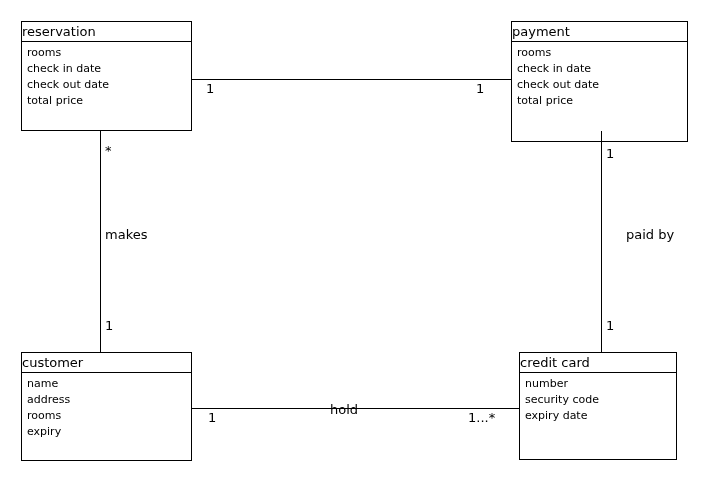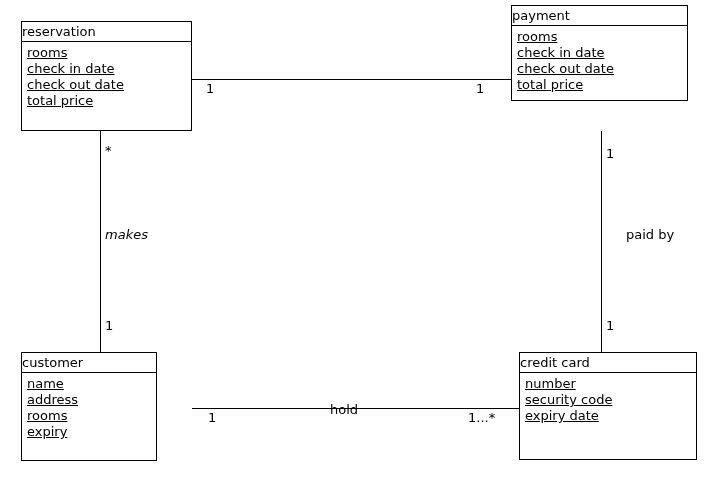--- a/index.html
+++ b/index.html
@@ -27,24 +27,23 @@
     height: 19px;
     line-height: 19px;
     text-align: left;
     font-size: 13px;
     white-space: nowrap;
   }
   .class-attrs {
     padding: 3px 5px 0 5px;
   }
   .attr {
-    font-size: 13px;
+    font-size: 11px;
     line-height: 16px;
     white-space: nowrap;
-    text-decoration: underline;
   }
   .line {
     position: absolute;
     background: #000000;
   }
   .line.h { height: 1px; }
   .line.v { width: 1px; }
   .lbl {
     position: absolute;
     font-size: 13px;
@@ -61,56 +60,56 @@
   <div class="class-box" style="left:21px; top:21px; width:171px; height:110px;">
     <div class="class-title">reservation</div>
     <div class="class-attrs">
       <div class="attr">rooms</div>
       <div class="attr">check in date</div>
       <div class="attr">check out date</div>
       <div class="attr">total price</div>
     </div>
   </div>
 
-  <div class="class-box" style="left:511px; top:5px; width:177px; height:96px;">
+  <div class="class-box" style="left:511px; top:21px; width:177px; height:121px;">
     <div class="class-title">payment</div>
     <div class="class-attrs">
       <div class="attr">rooms</div>
       <div class="attr">check in date</div>
       <div class="attr">check out date</div>
       <div class="attr">total price</div>
     </div>
   </div>
 
-  <div class="class-box" style="left:21px; top:352px; width:136px; height:109px;">
+  <div class="class-box" style="left:21px; top:352px; width:171px; height:109px;">
     <div class="class-title">customer</div>
     <div class="class-attrs">
       <div class="attr">name</div>
       <div class="attr">address</div>
       <div class="attr">rooms</div>
       <div class="attr">expiry</div>
     </div>
   </div>
 
-  <div class="class-box" style="left:519px; top:352px; width:178px; height:108px;">
+  <div class="class-box" style="left:519px; top:352px; width:158px; height:108px;">
     <div class="class-title">credit card</div>
     <div class="class-attrs">
       <div class="attr">number</div>
       <div class="attr">security code</div>
       <div class="attr">expiry date</div>
     </div>
   </div>
 
   <div class="line h" style="left:192px; top:79px; width:319px;"></div>
   <span class="lbl" style="left:206px; top:82px;">1</span>
   <span class="lbl" style="left:476px; top:82px;">1</span>
 
   <div class="line v" style="left:100px; top:131px; height:221px;"></div>
   <span class="lbl" style="left:105px; top:144px;">*</span>
-  <span class="lbl" style="left:105px; top:228px;font-style:italic;">makes</span>
+  <span class="lbl" style="left:105px; top:228px;">makes</span>
   <span class="lbl" style="left:105px; top:319px;">1</span>
 
   <div class="line v" style="left:601px; top:131px; height:221px;"></div>
   <span class="lbl" style="left:606px; top:147px;">1</span>
   <span class="lbl" style="left:626px; top:228px;">paid by</span>
   <span class="lbl" style="left:606px; top:319px;">1</span>
 
   <div class="line h" style="left:192px; top:408px; width:327px;"></div>
   <span class="lbl" style="left:330px; top:391px;margin-top:12px;">hold</span>
   <span class="lbl" style="left:208px; top:411px;">1</span>

